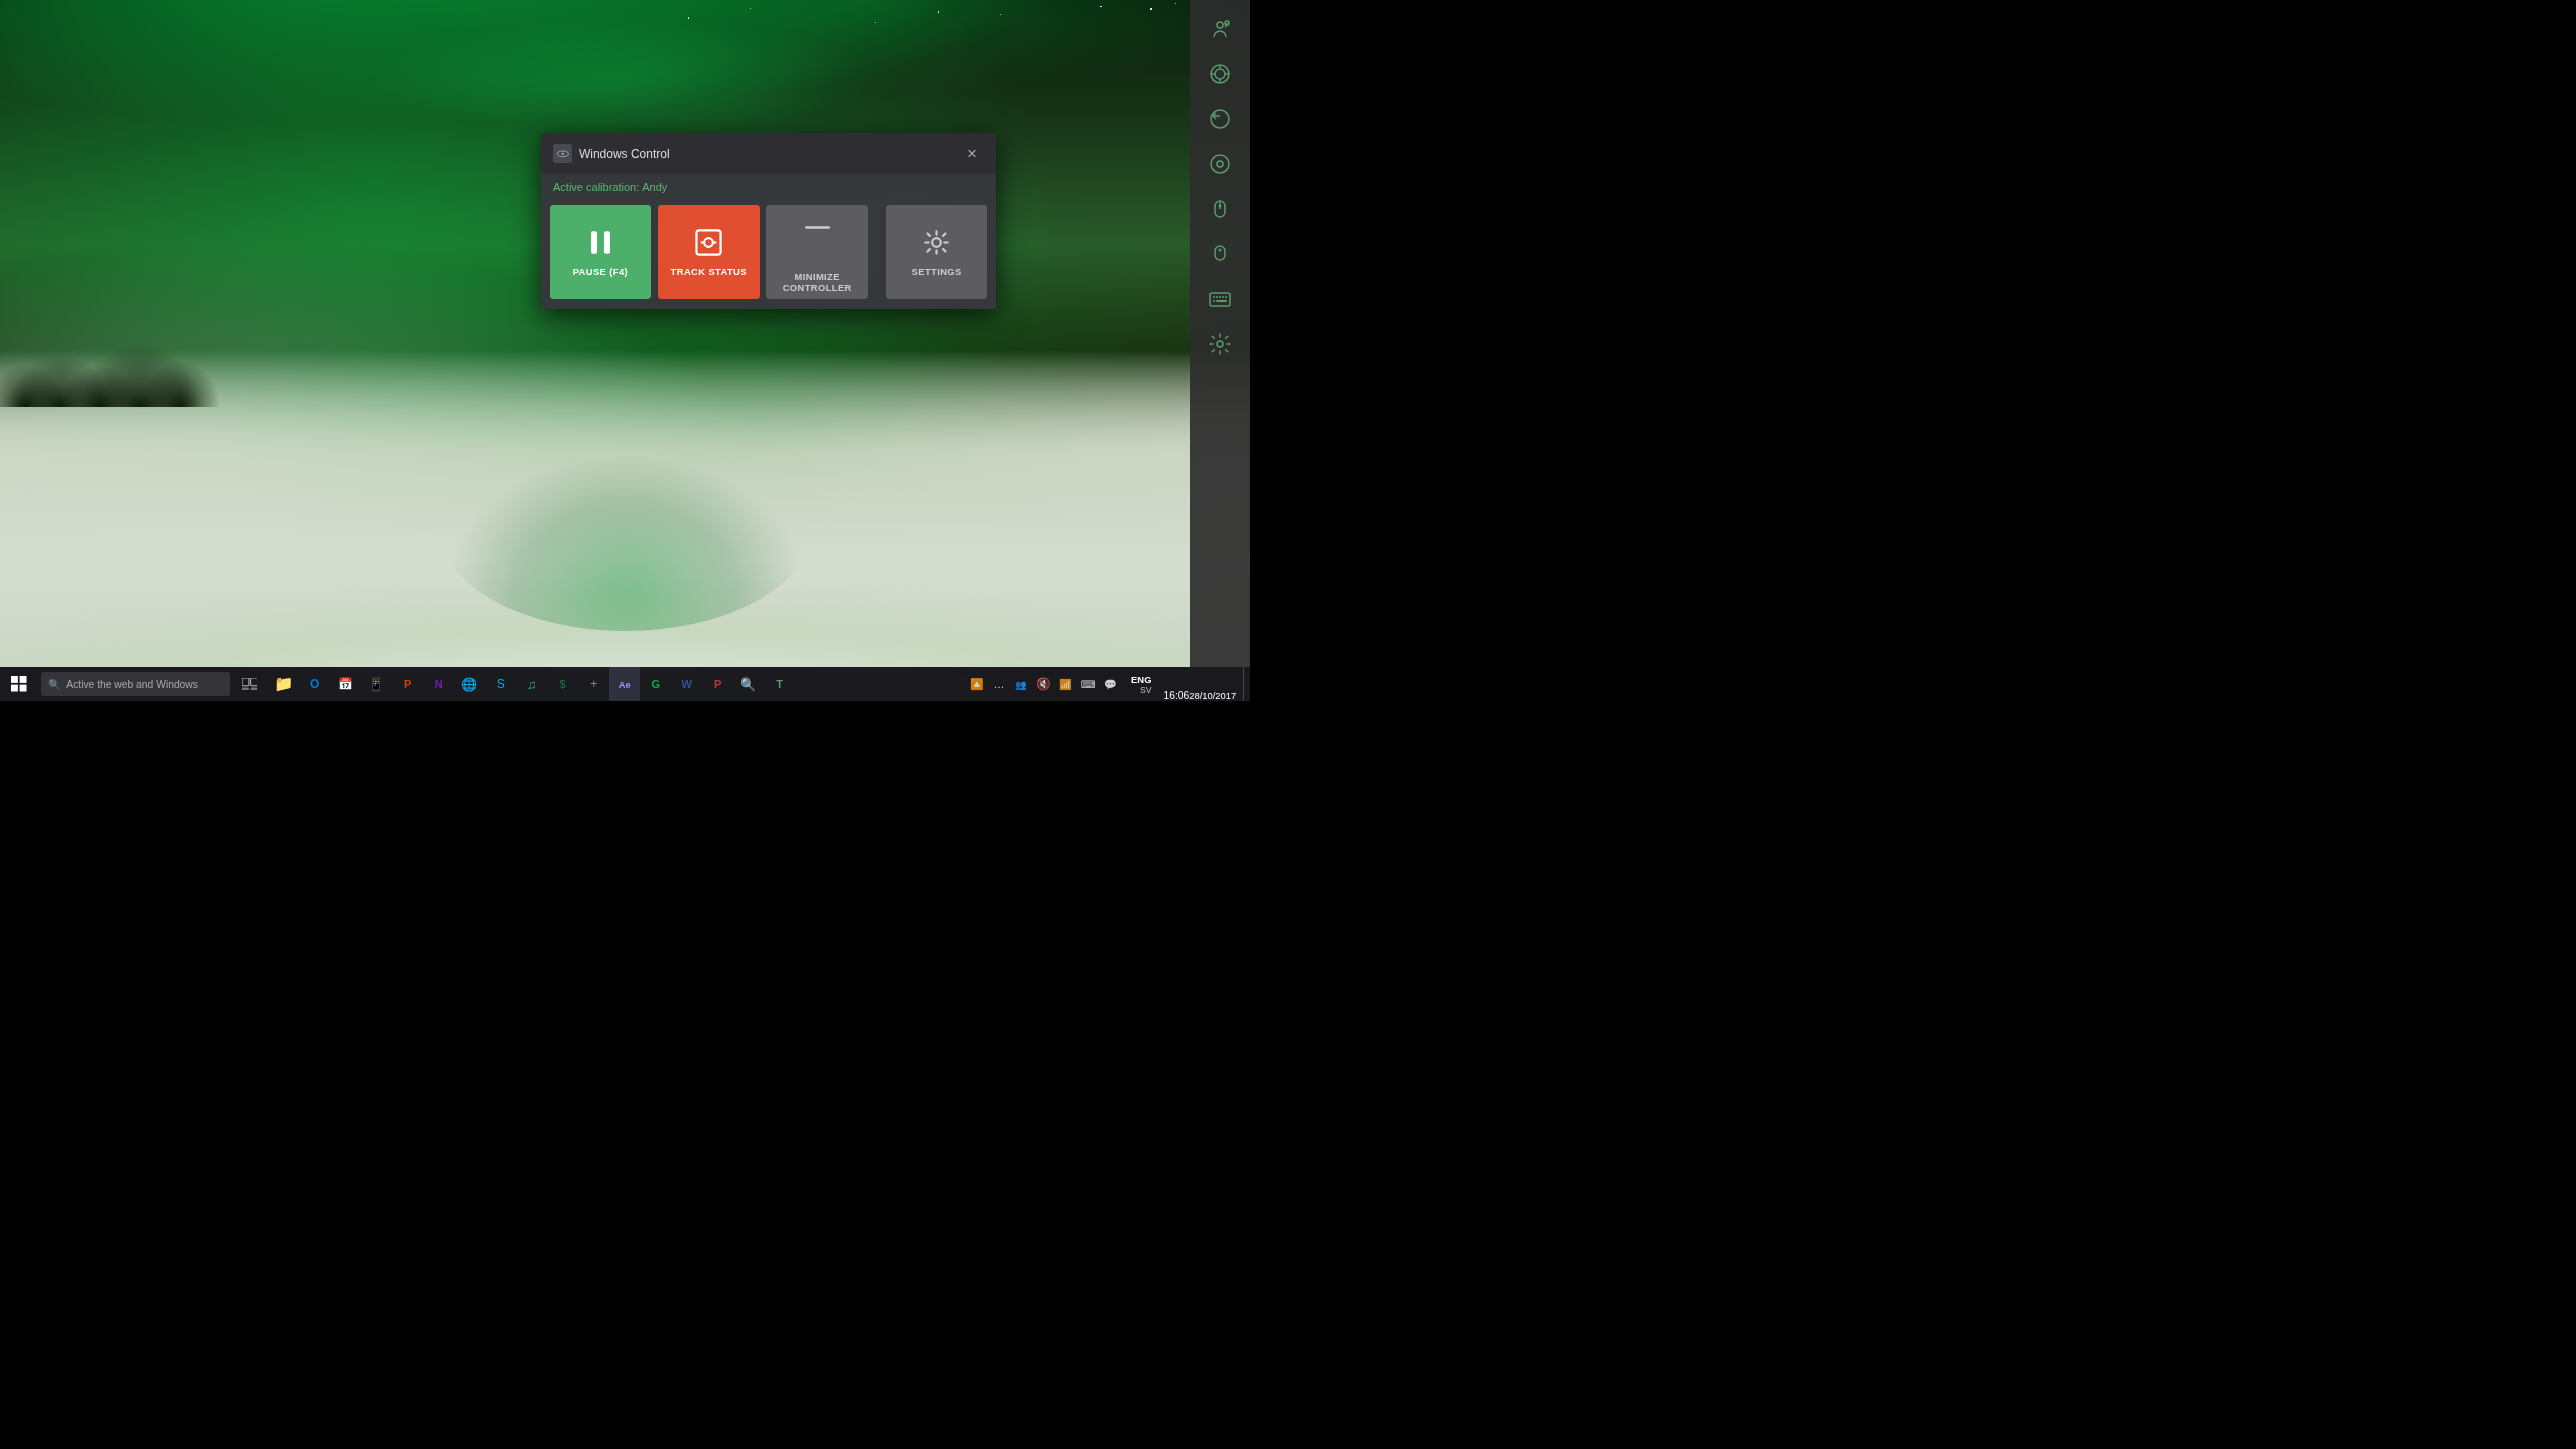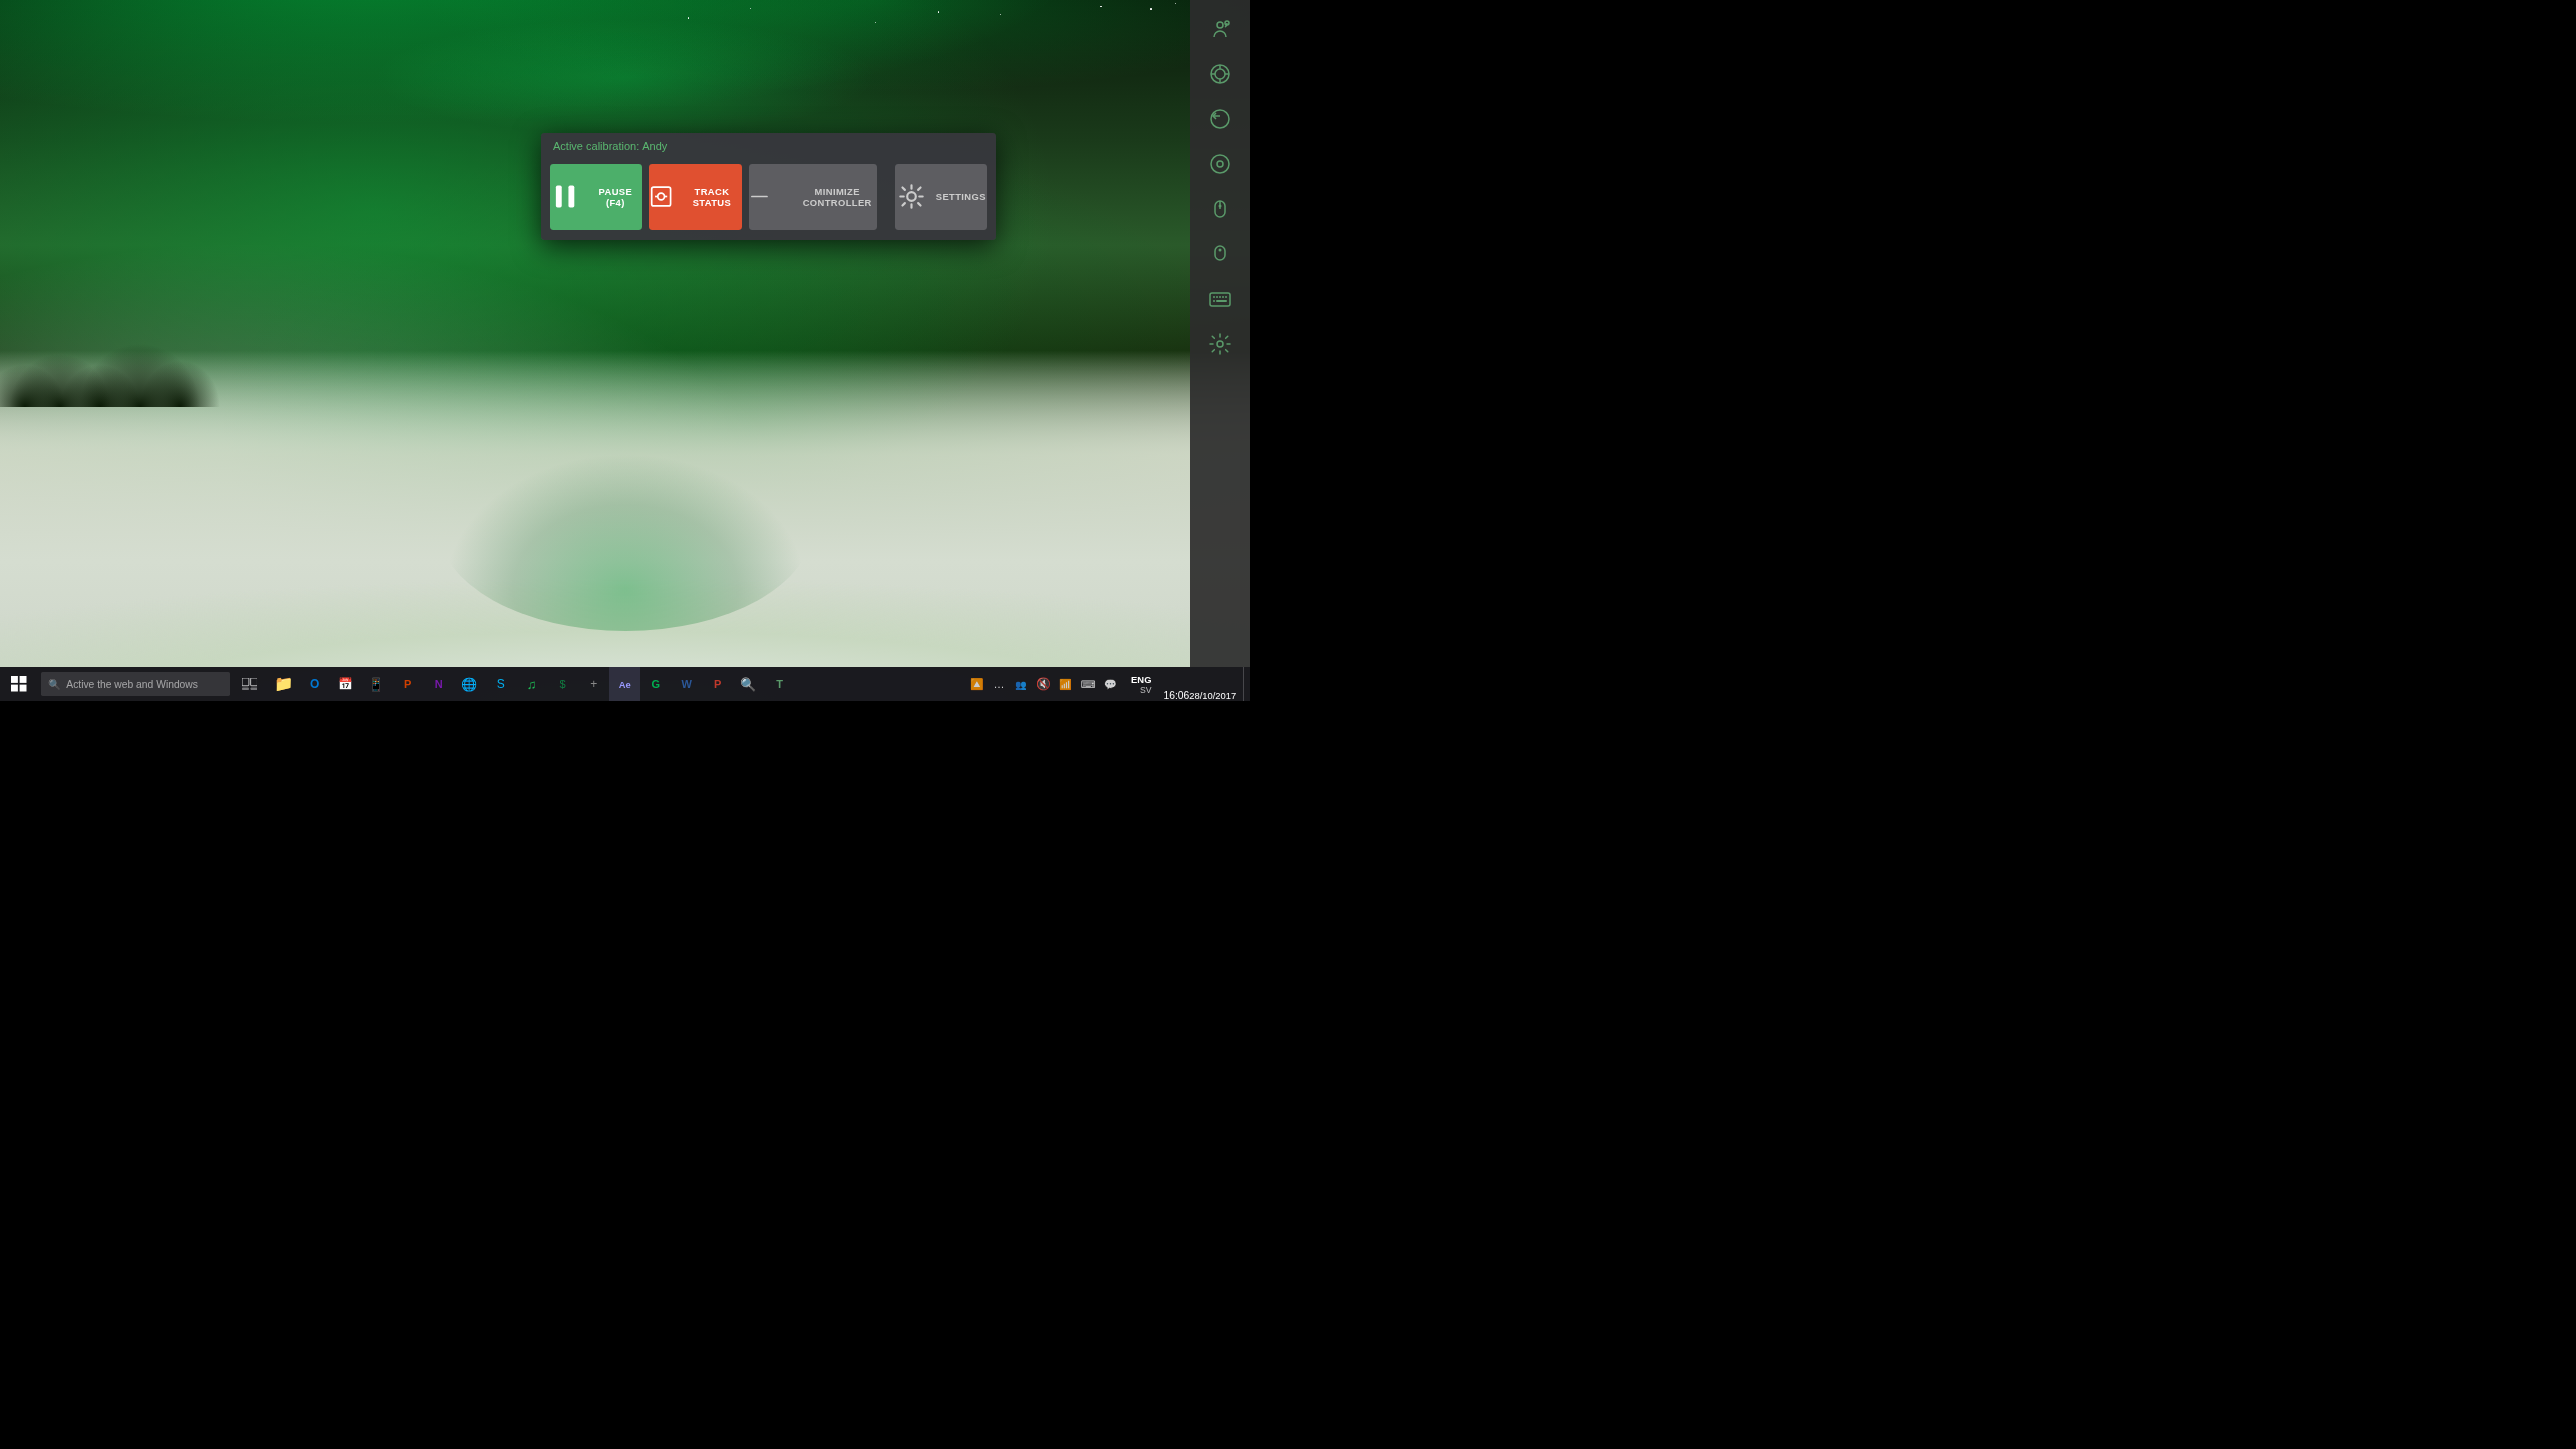--- a/index.html
+++ b/index.html
@@ -176,26 +176,26 @@
     }
 
     .dialog-buttons {
       display: flex;
       padding: 5.2px 8.6px 10.3px 8.6px;
       gap: 6.9px;
     }
 
     .ctrl-btn {
       flex: 1;
-      height: 66px;
+      height: 94px;
       border: none;
       border-radius: 3.4px;
       cursor: pointer;
       display: flex;
-      flex-direction: row;
+      flex-direction: column;
       align-items: center;
       justify-content: center;
       gap: 8.6px;
       font-size: 9.4px;
       font-weight: 600;
       letter-spacing: 0.4px;
       color: #fff;
       text-transform: uppercase;
     }
 
@@ -472,20 +472,32 @@
 
   <div class="sidebar-icon">
     <svg viewBox="0 0 24 24" xmlns="http://www.w3.org/2000/svg">
       <circle cx="12" cy="12" r="3" stroke="#5a9a6a" stroke-width="1.5" fill="none"></circle>
       <path d="M12 2v3M12 19v3M4.22 4.22l2.12 2.12M17.66 17.66l2.12 2.12M2 12h3M19 12h3M4.22 19.78l2.12-2.12M17.66 6.34l2.12-2.12" stroke="#5a9a6a" stroke-width="1.5" stroke-linecap="round"></path>
     </svg>
   </div>
 </div>
 
 <div class="dialog">
+  <div class="dialog-titlebar">
+    <div class="dialog-title-left">
+      <div class="dialog-logo">
+        <svg width="13.7" height="13.7" viewBox="0 0 24 24" fill="none" xmlns="http://www.w3.org/2000/svg">
+          <ellipse cx="12" cy="12" rx="10" ry="5" stroke="#aaa" stroke-width="1.5"></ellipse>
+          <circle cx="12" cy="12" r="2" fill="#aaa"></circle>
+        </svg>
+      </div>
+      <span class="dialog-title-text">Windows Control</span>
+    </div>
+    <div class="dialog-close">×</div>
+  </div>
   <div class="dialog-subtitle">
     <span>Active calibration:</span>
     <span>Andy</span>
   </div>
   <div class="dialog-buttons">
 
     <button class="ctrl-btn btn-pause">
       <svg viewBox="0 0 36 36" xmlns="http://www.w3.org/2000/svg">
         <rect x="7" y="5" width="7" height="26" rx="2" fill="white"></rect>
         <rect x="22" y="5" width="7" height="26" rx="2" fill="white"></rect>

